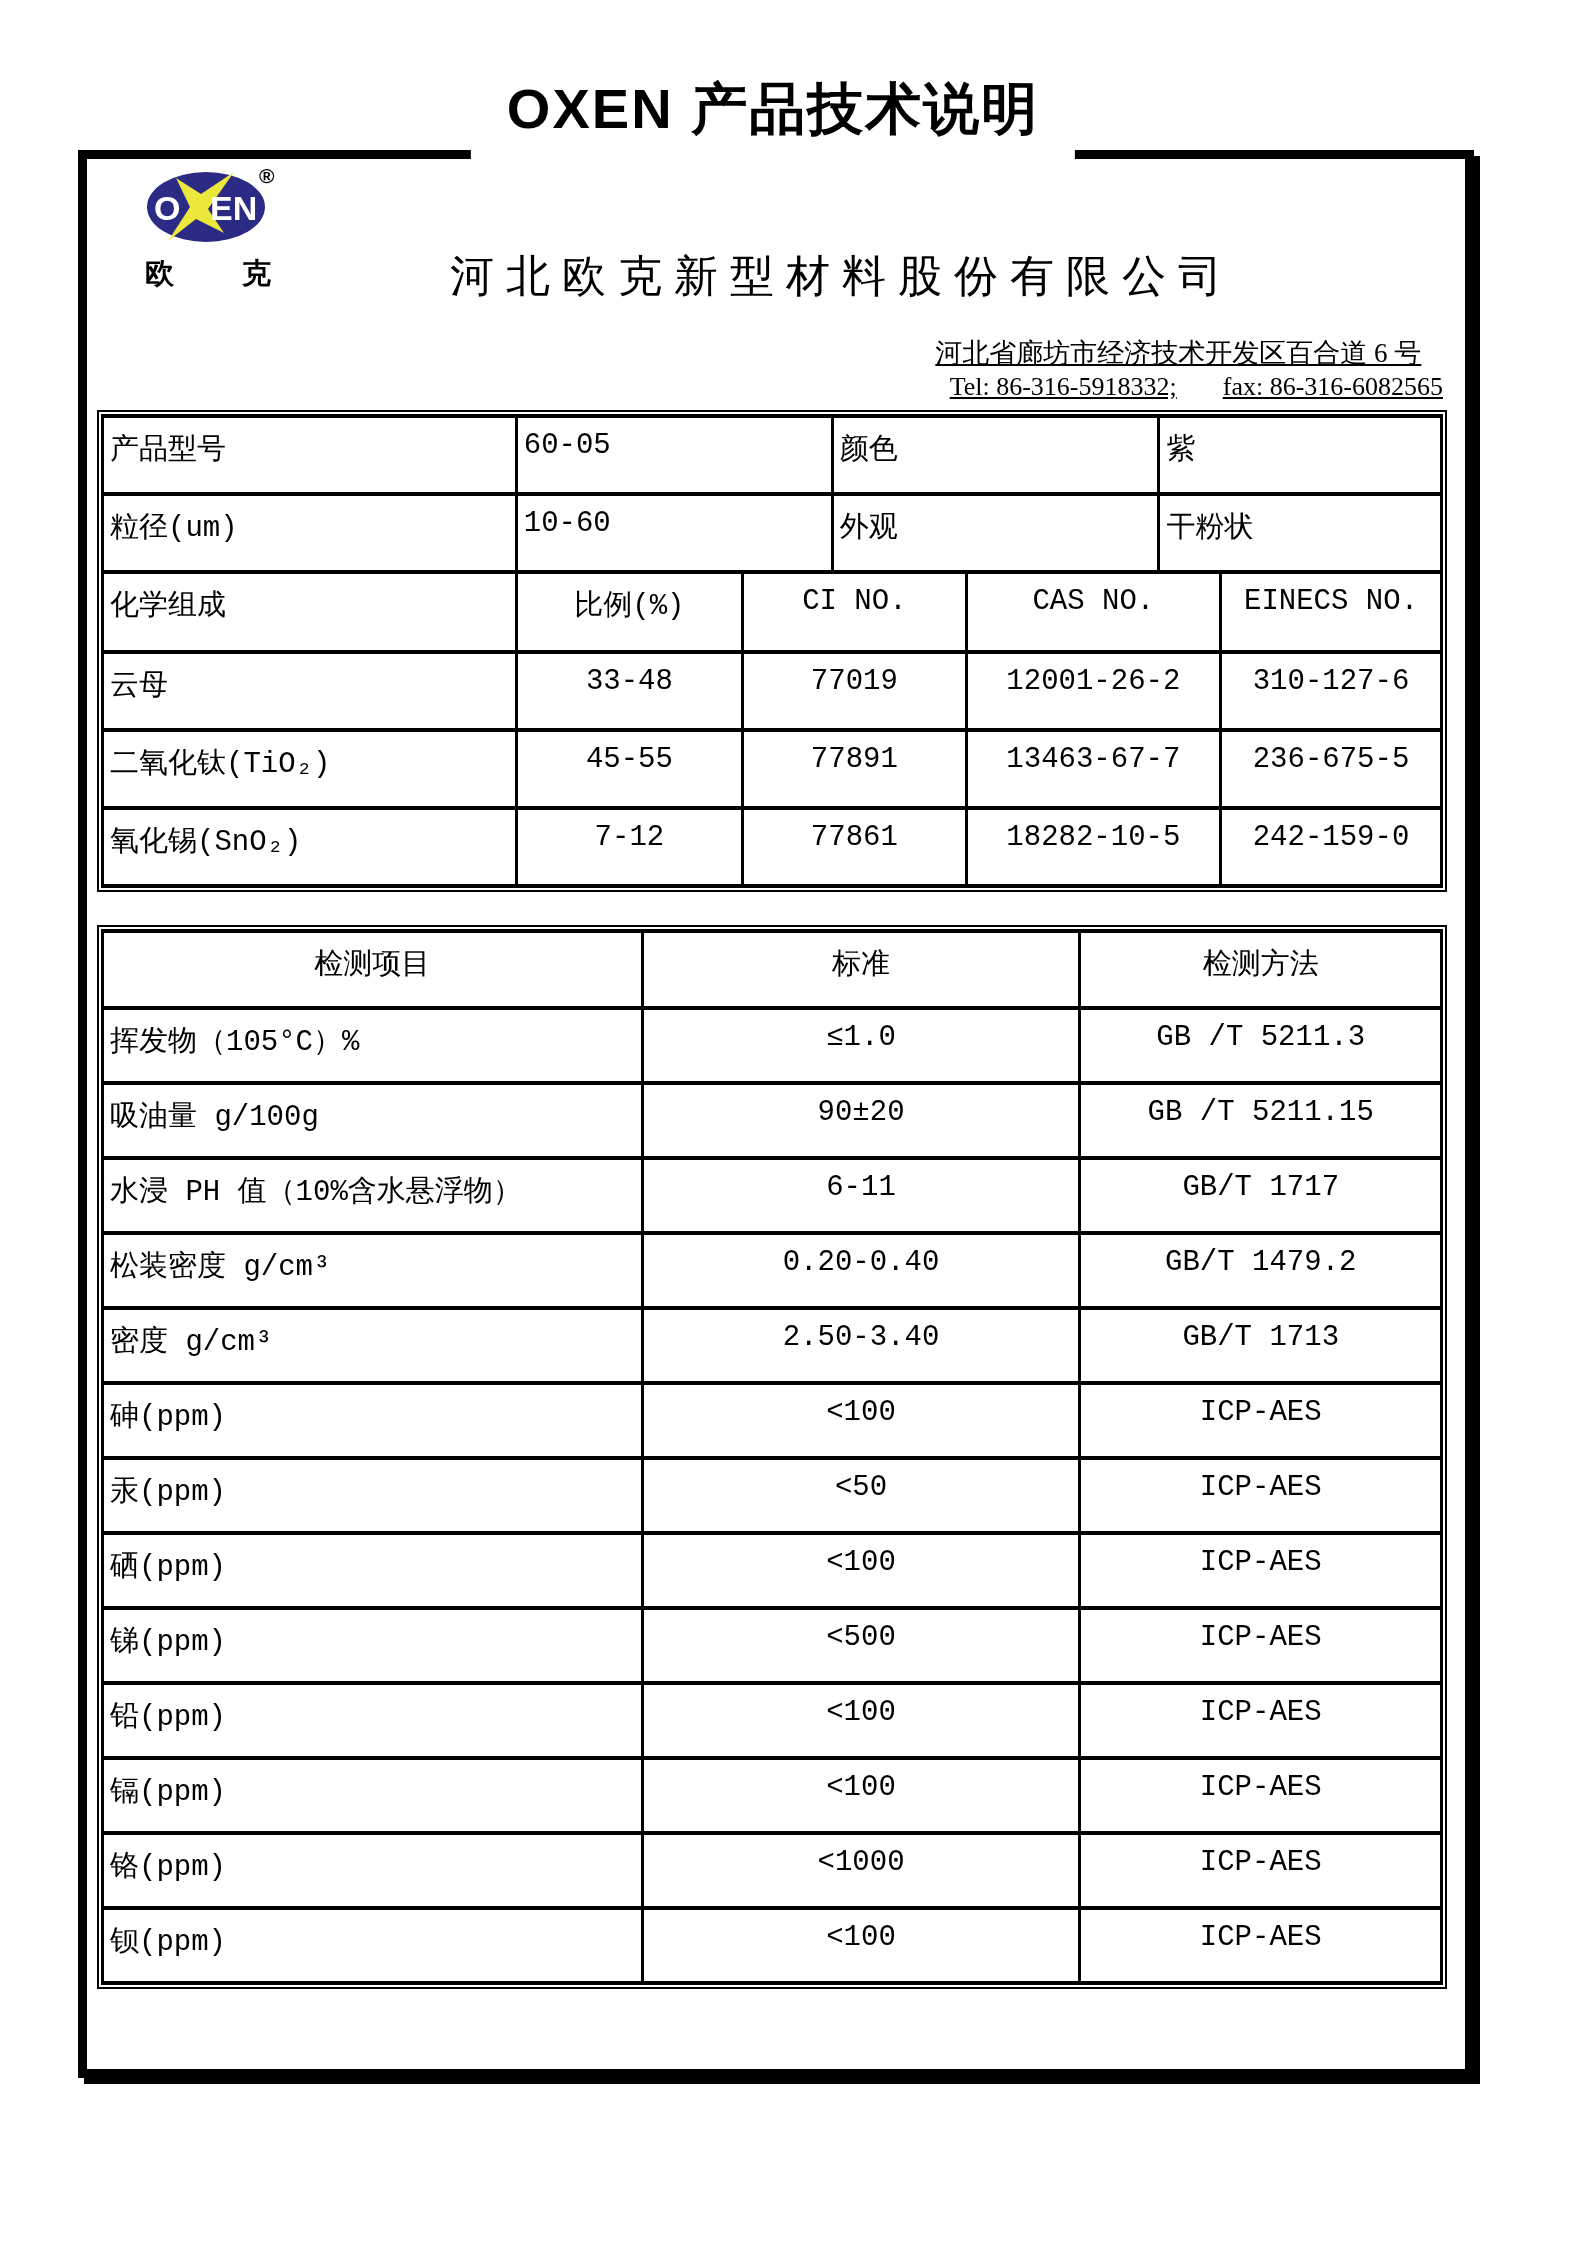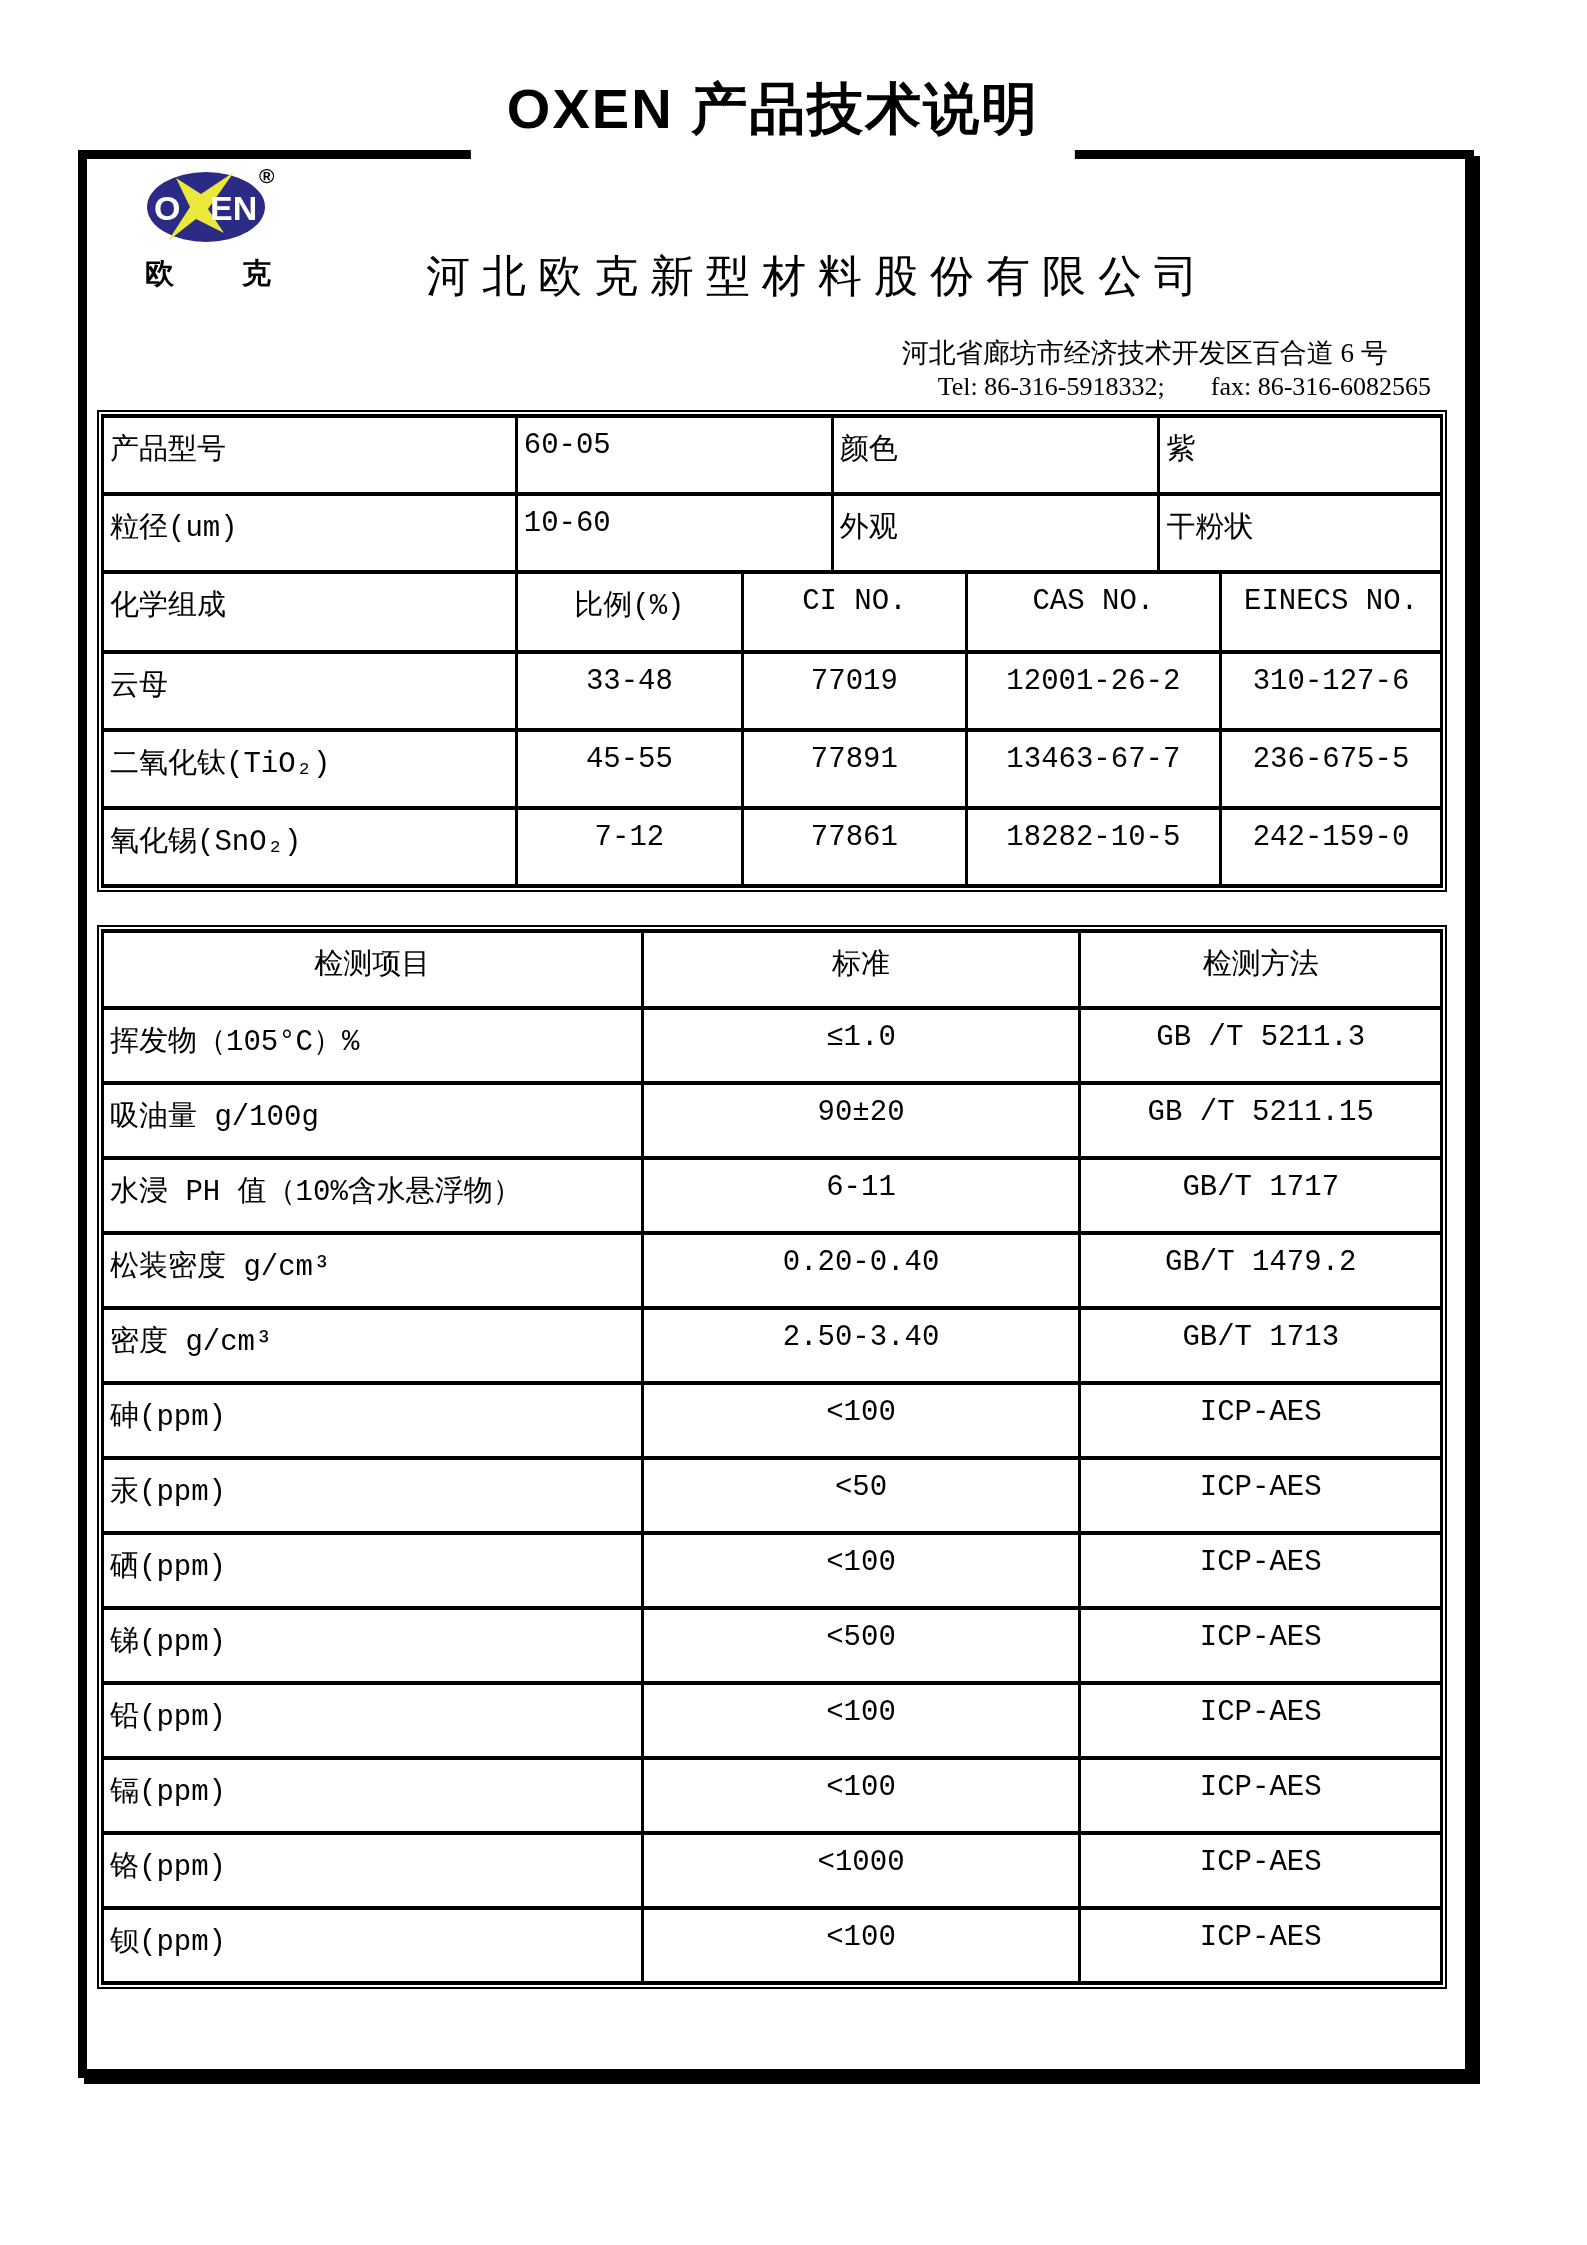--- a/index.html
+++ b/index.html
@@ -22,28 +22,28 @@
   
   .logo{position:absolute;left:145px;top:170px;width:230px;height:120px;z-index:6;}
   .logo svg{display:block;width:122px;height:74px;}
   .logo .reg{position:absolute;left:114px;top:-6px;font-size:21px;font-weight:bold;}
   .logo-cap{
     position:absolute;left:0;top:84px;width:126px;display:flex;
     justify-content:space-between;font-size:29px;font-weight:bold;
   }
   
   .company{
-    position:absolute;left:426px;top:247px;white-space:nowrap;
+    position:absolute;left:450px;top:247px;white-space:nowrap;
     font-family:"Liberation Serif","DejaVu Serif",serif;
     font-size:44px;letter-spacing:12px;text-align:center;
   }
   .addr{
-    position:absolute;top:337px;right:156px;text-align:left;
+    position:absolute;top:337px;right:144px;text-align:center;
     font-family:"Liberation Serif","DejaVu Serif",serif;
-    font-size:27px;line-height:33px;white-space:nowrap;
+    font-size:27px;line-height:33px;white-space:nowrap;text-decoration:underline;
   }
   .addr .telfax{display:flex;justify-content:flex-end;gap:46px;font-size:26px;margin-left:36px;}
   
   .tblwrap{
     position:absolute;left:97px;width:1342px;
     border:2px solid #000;padding:2px;background:#fff;
   }
   .tblwrap table{border-collapse:collapse;width:100%;table-layout:fixed;font-family:Liberation Mono, monospace;}
   .tblwrap td,.tblwrap th{
     border:3px solid #000;border-top-width:4px;border-bottom-width:4px;

